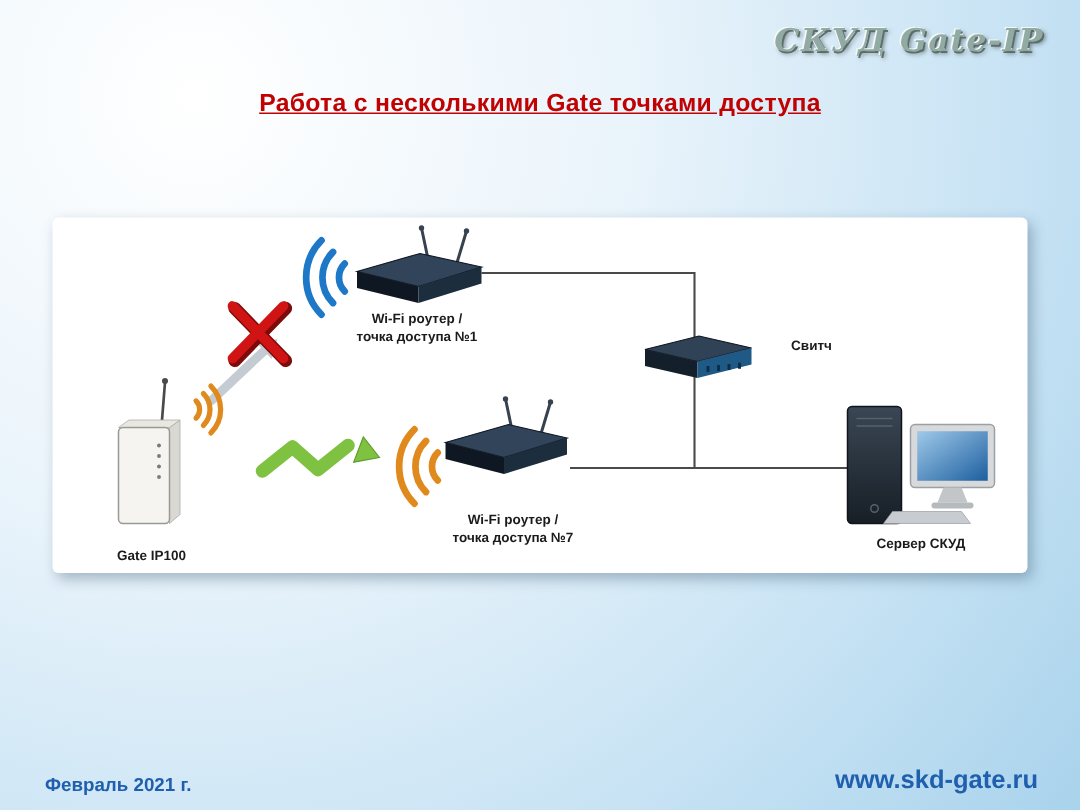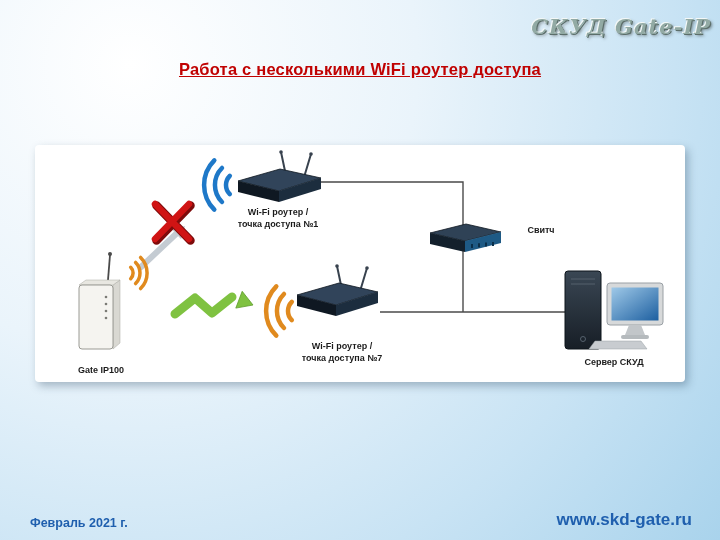--- a/index.html
+++ b/index.html
@@ -2,21 +2,21 @@
 <html><head>
 <meta charset="utf-8">
 <style>
   html,body{margin:0;padding:0;}
   body{width:720px;height:540px;overflow:hidden;font-family:"Liberation Sans",sans-serif;}
   .slide{
     position:relative;width:720px;height:540px;
     background:radial-gradient(circle at 18% 12%, #ffffff 0%, #eaf4fb 38%, #c8e3f4 72%, #a9d3ec 100%);
   }
   .logo{
-    position:absolute;top:14px;right:9px;
+    position:absolute;top:14px;right:24px;
     font-family:"DejaVu Serif",serif;font-style:italic;font-weight:bold;font-size:21px;
     color:#92aaa4;letter-spacing:1px;
     text-shadow:-1px -1px 0 #f4f8f7, 1px 1px 0 #5c6e6a, 2px 2px 3px rgba(60,70,68,.55);
   }
   .title{
     position:absolute;top:60px;left:0;right:0;text-align:center;
     font-weight:bold;font-size:16.5px;color:#c00202;text-decoration:underline;
     letter-spacing:.2px;
   }
   .panel{
@@ -40,21 +40,21 @@
     font-weight:bold;font-size:17px;color:#1f5fae;
   }
 </style>
 </head>
 <body>
 
 <div class="slide">
 
   <div class="logo">СКУД Gate-IP</div>
 
-  <div class="title">Работа с несколькими WiFi роутер доступа</div>
+  <div class="title">Работа с несколькими Gate точками доступа</div>
 
   <div class="panel">
     <svg width="650" height="237" viewBox="0 0 650 237">
       <defs>
         <linearGradient id="gradTower" x1="0" y1="0" x2="0" y2="1">
           <stop offset="0" stop-color="#3a4754"></stop>
             <stop offset="1" stop-color="#171e26"></stop>
         </linearGradient>
         <linearGradient id="gradScreen" x1="0" y1="0" x2="1" y2="1">
           <stop offset="0" stop-color="#9fc9e8"></stop>

